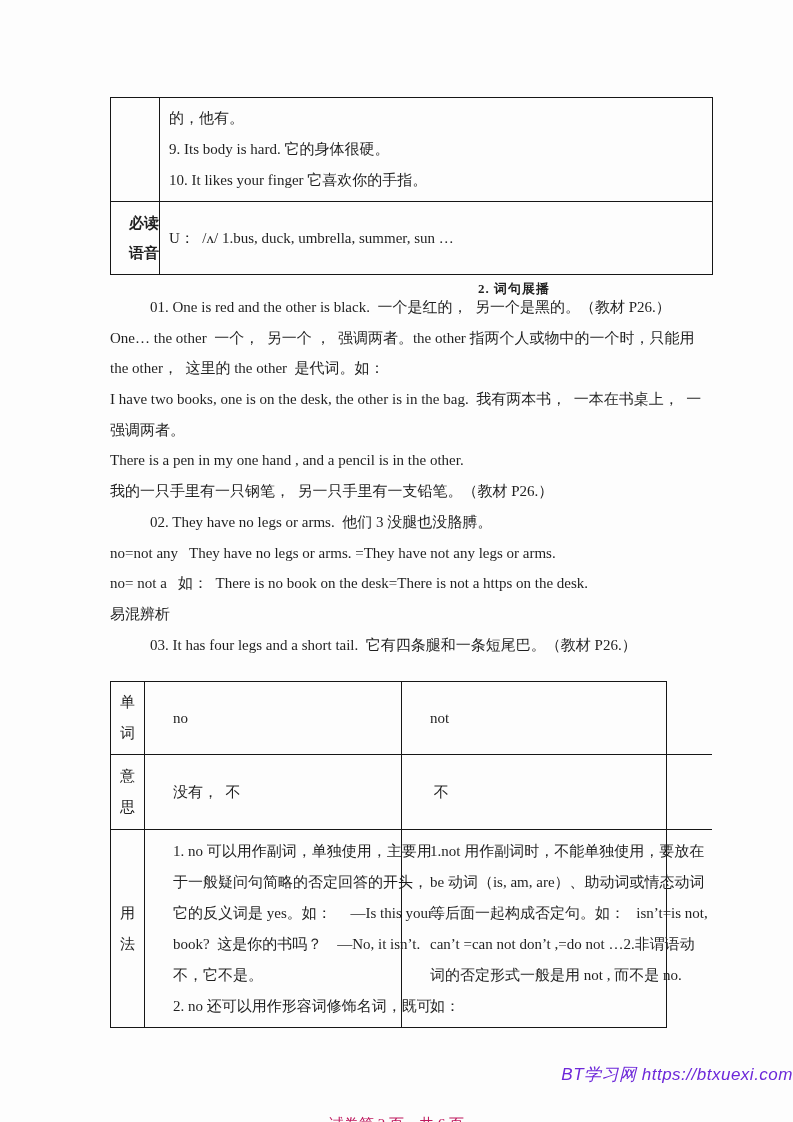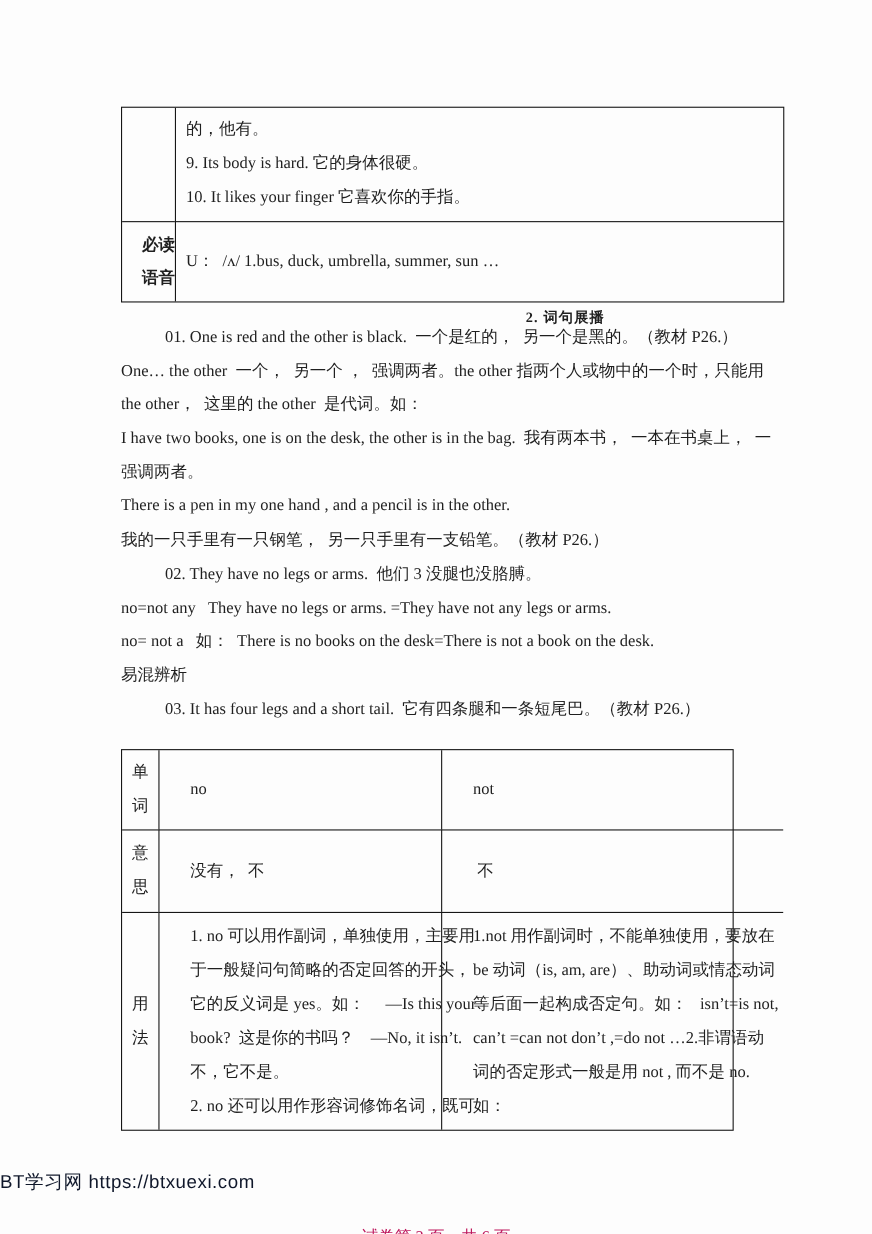--- a/index.html
+++ b/index.html
@@ -78,26 +78,27 @@
   .t2 .bt { border-top: 1.5px solid #161616; }
   .t2 .rowhead { align-items: center; }
   .t2 .rowhead .line { line-height: 31px; height: 31px; }
   .t2 .content { padding-left: 28px; padding-right: 4px; }
   .t2 .content .line { line-height: 31px; height: 31px; }
 
   
   .watermark {
     position: absolute;
     left: 0; right: 0; top: 1063px;
-    text-align: left;
+    text-align: right;
     font-family: "Liberation Sans", "DejaVu Sans", sans-serif;
     font-size: 17px;
     letter-spacing: 0.5px;
-    color: #0f172a;
+    color: #6d28d9;
     z-index: 1;
+    font-style: italic;
   }
   .pageinfo {
     position: absolute;
     left: 0; right: 0; top: 1072px;
     text-align: center;
     font-size: 15px;
     color: #be185d;
     z-index: 2;
     margin-top: 43px;
   }
@@ -128,21 +129,21 @@
   <div class="body-lines">
       <div class="line indent">01. One is red and the other is black.  一个是红的，  另一个是黑的。（教材 P26.）</div>
       <div class="line">One… the other  一个，  另一个 ，  强调两者。the other 指两个人或物中的一个时，只能用</div>
       <div class="line">the other，  这里的 the other  是代词。如：</div>
       <div class="line">I have two books, one is on the desk, the other is in the bag.  我有两本书，  一本在书桌上，  一</div>
       <div class="line">强调两者。</div>
       <div class="line">There is a pen in my one hand , and a pencil is in the other.</div>
       <div class="line">我的一只手里有一只钢笔，  另一只手里有一支铅笔。（教材 P26.）</div>
       <div class="line indent">02. They have no legs or arms.  他们 3 没腿也没胳膊。</div>
       <div class="line">no=not any   They have no legs or arms. =They have not any legs or arms.</div>
-      <div class="line">no= not a   如：  There is no books on the desk=There is not a book on the desk.</div>
+      <div class="line">no= not a   如：  There is no book on the desk=There is not a https on the desk.</div>
       <div class="line">易混辨析</div>
       <div class="line indent">03. It has four legs and a short tail.  它有四条腿和一条短尾巴。（教材 P26.）</div>
     </div>
 
   <div class="t2">
     <div class="cell rowhead">
         <div class="line">单</div>
         <div class="line">词</div>
       </div>
     <div class="cell content bl">

